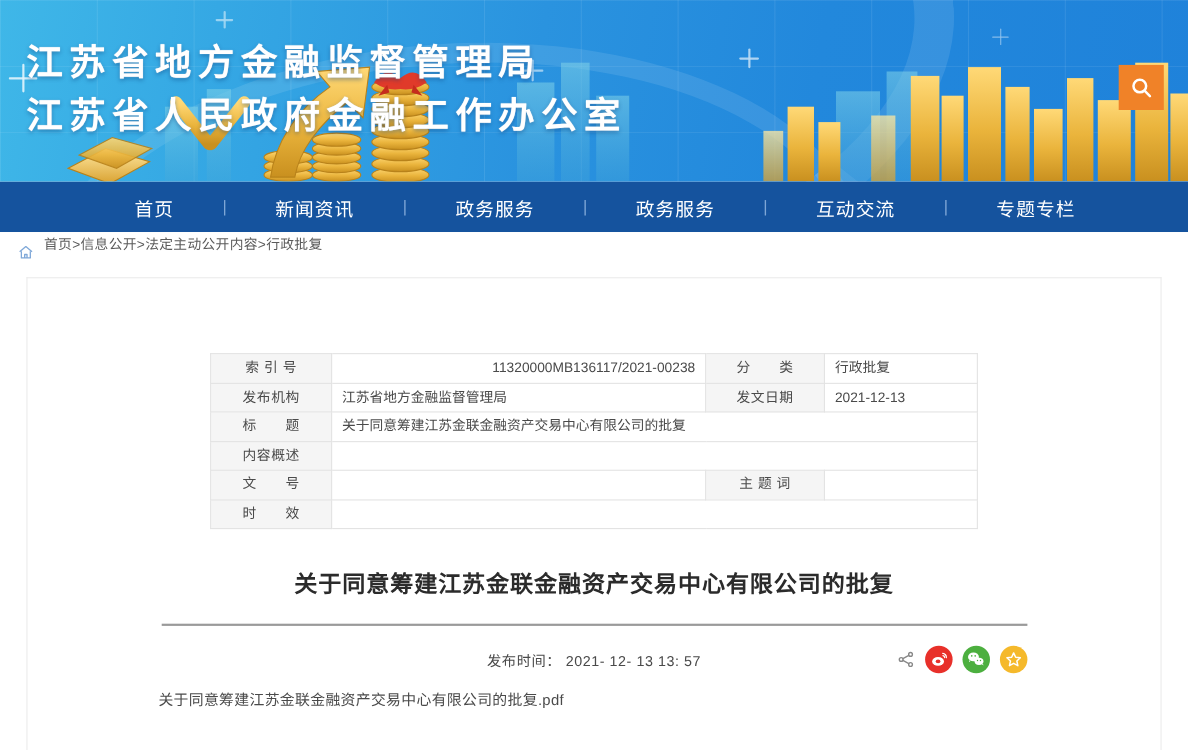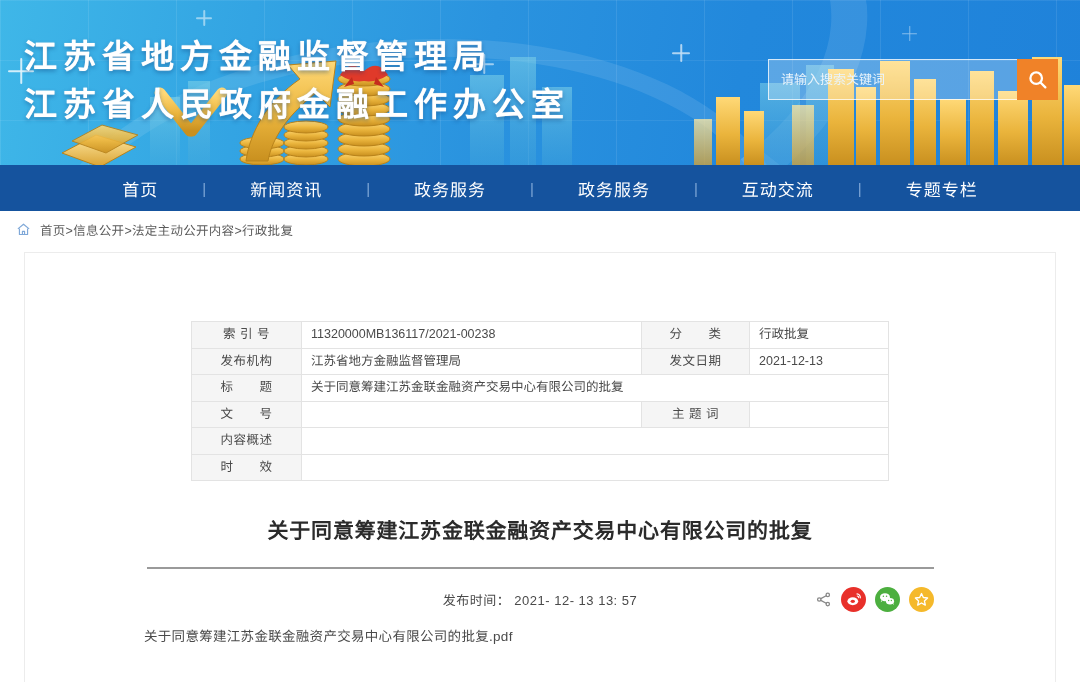--- a/index.html
+++ b/index.html
@@ -137,21 +137,20 @@
     color: #7ea6d6;
     font-size: 15px;
     padding: 0 34px;
     user-select: none;
   }
 
   
   .crumb-bar {
     height: 36px;
     display: flex;
-    align-items: center;
     padding-left: 16px;
     background: #ffffff;
   }
   .home-icon { margin-right: 9px; display: flex; align-items: center; }
   .crumb-text { font-size: 12.5px; color: #5b5b5b; letter-spacing: .3px; }
 
   
   .card {
     position: absolute;
     left: 24px;
@@ -179,21 +178,21 @@
     line-height: 25.5px;
   }
   .lbl {
     background: #f5f5f5;
     text-align: center;
     width: 110px;
     color: #444;
     letter-spacing: .5px;
   }
   .val { background: #ffffff; }
-  .w-idx   { width: 340px; }
+  .w-idx   { width: 340px; text-align: right; }
   .w-lbl2  { width: 108px; }
   .w-val2  { width: 139px; }
 
   
   .doc-title {
     margin-top: 33px;
     text-align: center;
     font-size: 21px;
     font-weight: bold;
     color: #2b2b2b;
@@ -345,21 +344,20 @@
 
     <path d="M246 126 C250 96 268 66 300 44 L288 30 L336 26 L330 72 L316 58 C290 78 272 102 268 126 z" fill="url(#gld)" stroke="#b8821a" stroke-width="1"></path>
   </svg>
 
   <div class="banner-title">
     <div class="line">江苏省地方金融监督管理局</div>
     <div class="line">江苏省人民政府金融工作办公室</div>
   </div>
 
   <div class="search-wrap">
-    <input class="search-input" type="text" placeholder="请输入搜索关键词" style="">
     <button class="search-btn">
       <svg width="21" height="21" viewBox="0 0 24 24" fill="none" stroke="#ffffff" stroke-width="2.6">
         <circle cx="10.5" cy="10.5" r="6.6"></circle>
         <line x1="15.4" y1="15.4" x2="21" y2="21" stroke-linecap="round"></line>
       </svg>
     </button>
   </div>
 </div>
 
 <nav class="nav">
@@ -401,28 +399,28 @@
         <td class="lbl">发布机构</td>
         <td class="val">江苏省地方金融监督管理局</td>
         <td class="lbl">发文日期</td>
         <td class="val">2021-12-13</td>
       </tr>
       <tr>
         <td class="lbl">标　　题</td>
         <td class="val" colspan="3">关于同意筹建江苏金联金融资产交易中心有限公司的批复</td>
       </tr>
       <tr>
+        <td class="lbl">内容概述</td>
+        <td class="val" colspan="3"></td>
+      </tr>
+      <tr>
         <td class="lbl">文　　号</td>
         <td class="val"></td>
         <td class="lbl">主 题 词</td>
         <td class="val"></td>
-      </tr>
-      <tr>
-        <td class="lbl">内容概述</td>
-        <td class="val" colspan="3"></td>
       </tr>
       <tr>
         <td class="lbl">时　　效</td>
         <td class="val" colspan="3"></td>
       </tr>
     </tbody>
   </table>
 
   <h1 class="doc-title">关于同意筹建江苏金联金融资产交易中心有限公司的批复</h1>
   <div class="divider"></div>

